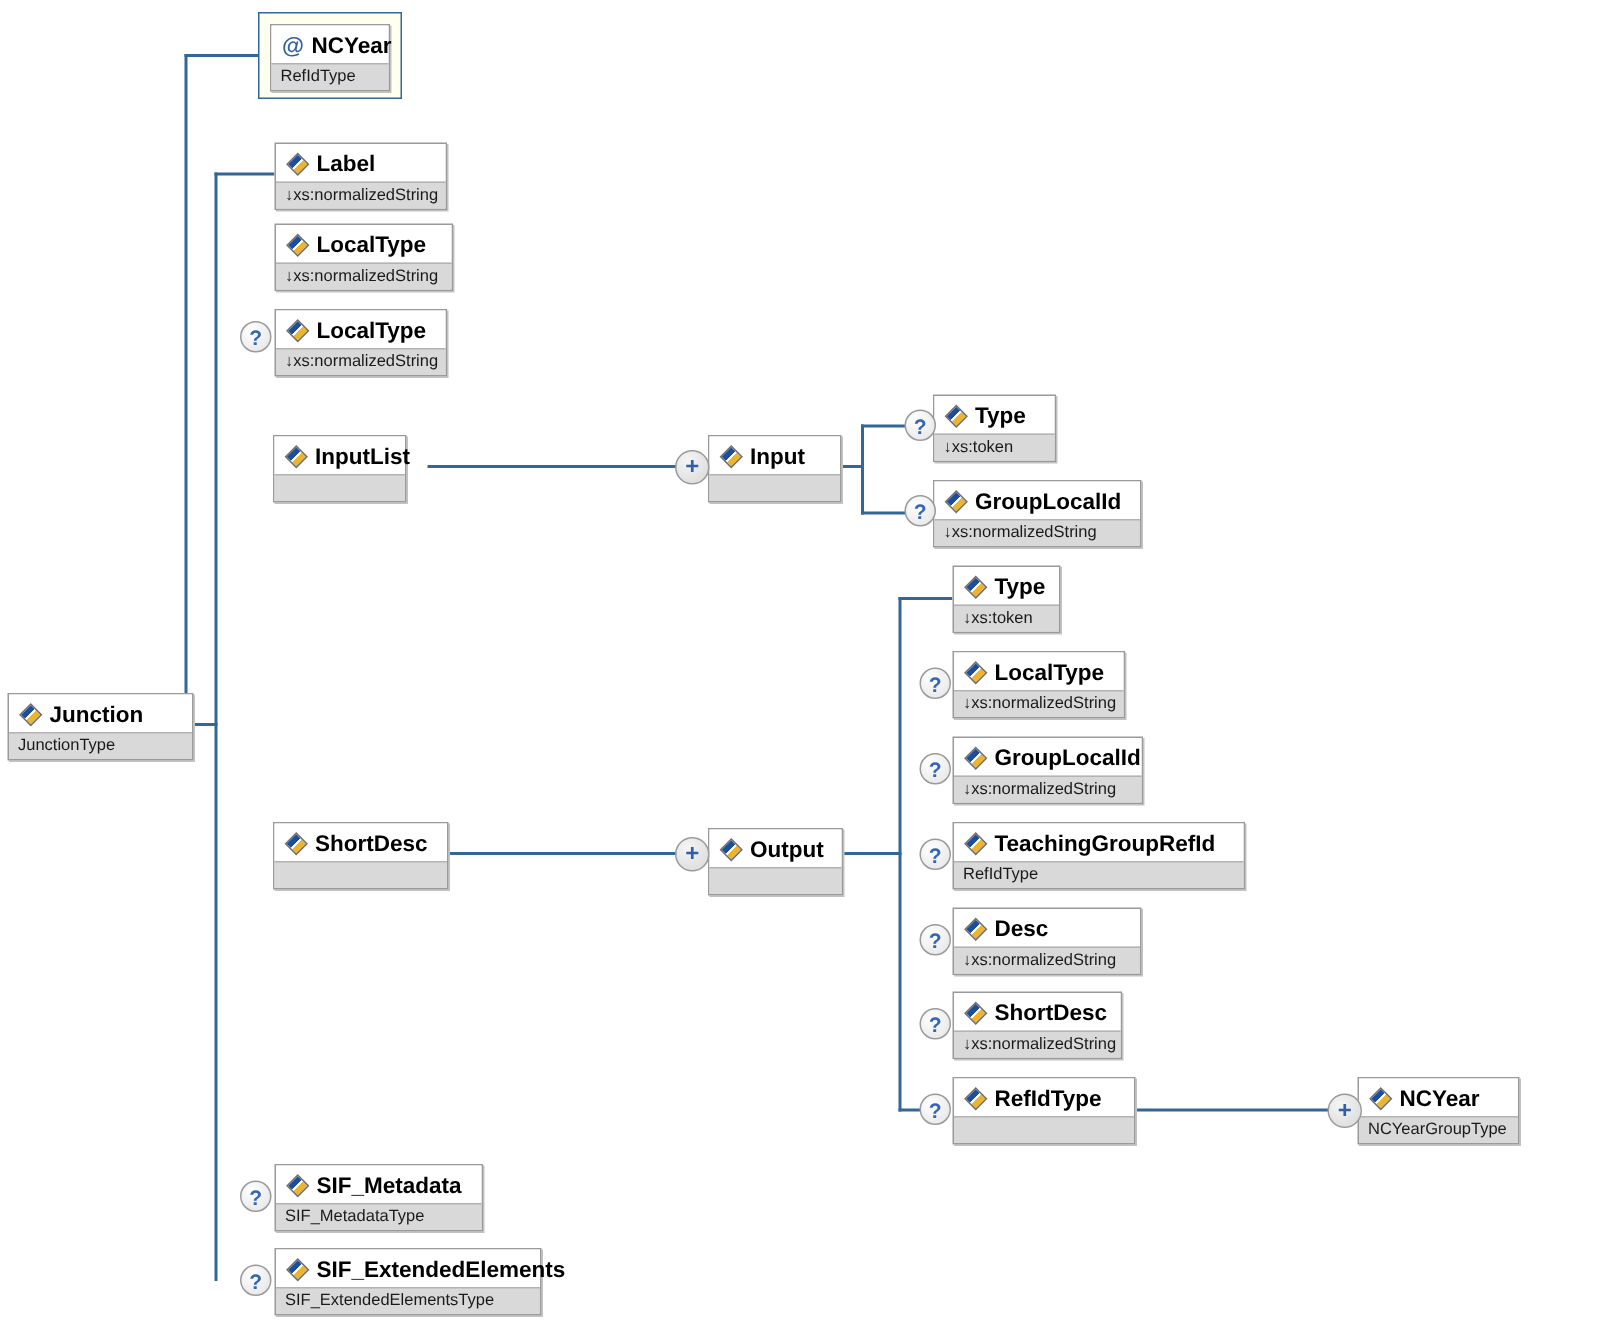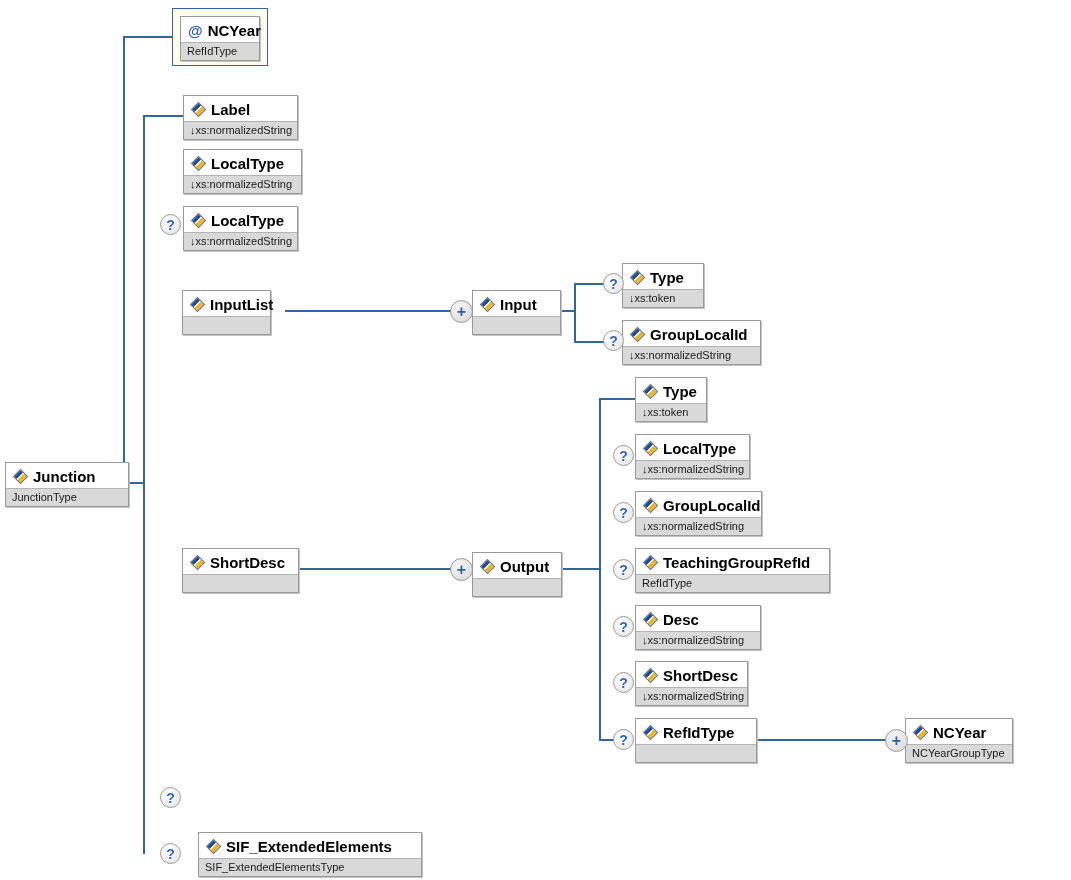--- a/index.html
+++ b/index.html
@@ -274,23 +274,32 @@
     <div class="node-title">
       <span class="el-icon">
           <span class="di"></span>
         </span>
       <span>NCYear</span>
     </div>
     <div class="node-type">NCYearGroupType</div>
   </div>
 
   <div class="qmark" style="left:160px;top:787px">?</div>
+  <div class="node" style="left:183px;top:776px;width:139px">
+    <div class="node-title">
+      <span class="el-icon">
+          <span class="di"></span>
+        </span>
+      <span>SIF_Metadata</span>
+    </div>
+    <div class="node-type">SIF_MetadataType</div>
+  </div>
 
   <div class="qmark" style="left:160px;top:843px">?</div>
-  <div class="node" style="left:198px;top:832px;width:224px">
+  <div class="node" style="left:183px;top:832px;width:178px">
     <div class="node-title">
       <span class="el-icon">
           <span class="di"></span>
         </span>
       <span>SIF_ExtendedElements</span>
     </div>
     <div class="node-type">SIF_ExtendedElementsType</div>
   </div>
 
 </div>

